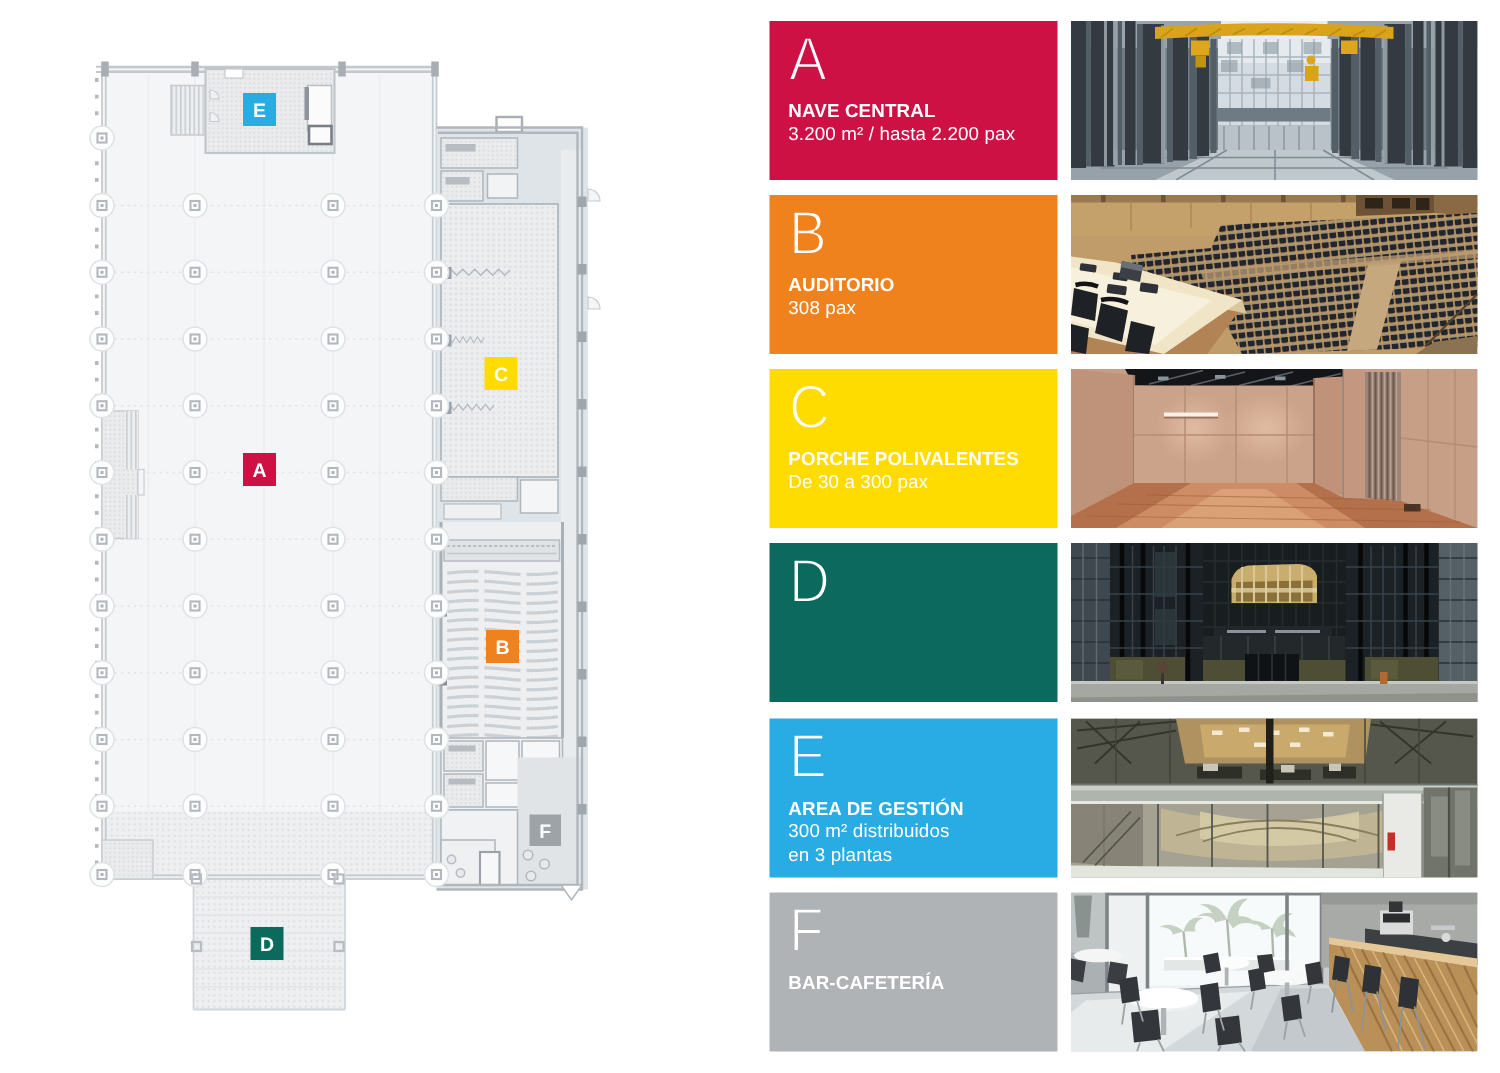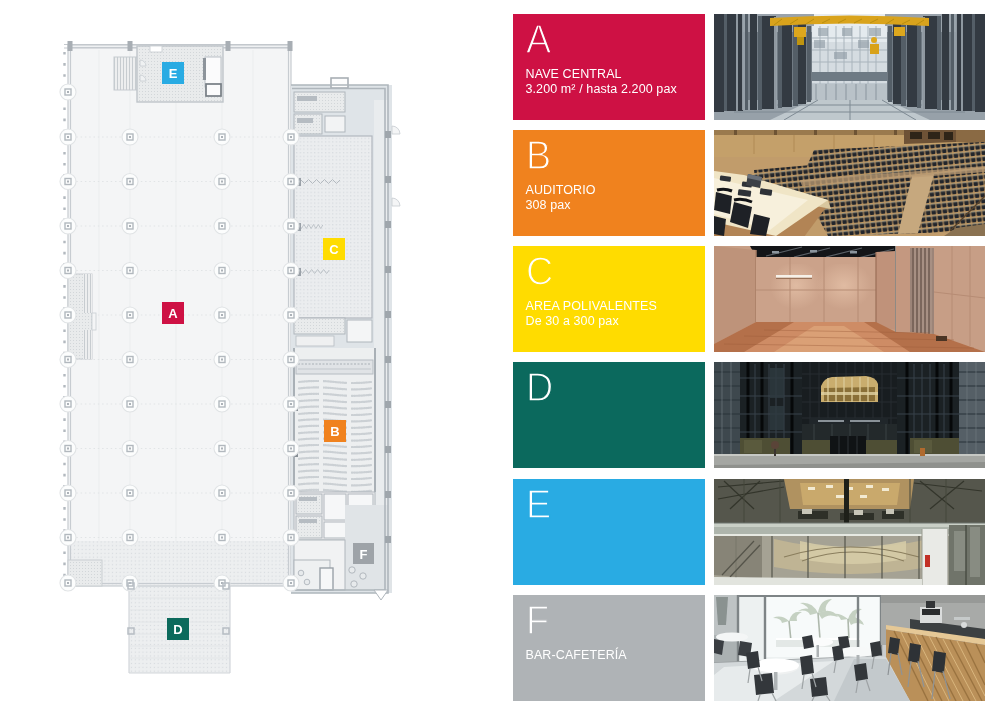--- a/index.html
+++ b/index.html
@@ -1,21 +1,21 @@
 <!DOCTYPE html>
 <html><head>
 <meta charset="utf-8">
 <style>
   html,body{margin:0;padding:0;}
   body{width:1000px;height:715px;background:#ffffff;position:relative;overflow:hidden;
        font-family:"Liberation Sans",sans-serif;}
   .box{position:absolute;left:513px;width:192px;height:106px;color:#fff;}
   .box .ltr{position:absolute;left:13px;top:5px;font-size:41px;font-weight:400;line-height:1;transform:scale(0.92,1);transform-origin:left top;}
   .box .txt{position:absolute;left:12.5px;top:52.5px;font-size:12.5px;line-height:15.5px;letter-spacing:0.1px;}
-  .box .txt b{font-weight:400;}
+  .box .txt b{font-weight:700;}
   .photo{position:absolute;left:714px;width:271px;height:106px;}
   .mk{font-family:"Liberation Sans",sans-serif;font-size:13px;font-weight:700;fill:#fff;}
 </style>
 </head>
 <body>
 
 <svg id="plan" width="500" height="715" viewBox="0 0 500 715" style="position:absolute;left:0;top:0">
 <defs>
   <pattern id="dots" width="3.6" height="3.6" patternUnits="userSpaceOnUse">
     <rect width="3.6" height="3.6" fill="#EBEDEF"></rect>
@@ -309,27 +309,28 @@
 <div class="box" style="top:14px;background:#CE1144">
   <div class="ltr" style="-webkit-text-stroke:1.3px #CE1144">A</div>
   <div class="txt"><b>NAVE CENTRAL</b><br>3.200 m² / hasta 2.200 pax</div>
 </div>
 <div class="box" style="top:130px;background:#F0821E">
   <div class="ltr" style="-webkit-text-stroke:1.3px #F0821E">B</div>
   <div class="txt"><b>AUDITORIO</b><br>308 pax</div>
 </div>
 <div class="box" style="top:246px;background:#FFDC00">
   <div class="ltr" style="-webkit-text-stroke:1.3px #FFDC00">C</div>
-  <div class="txt"><b>AREA POLIVALENTES</b><br>De 30 a 300 pax</div>
+  <div class="txt"><b>PORCHE POLIVALENTES</b><br>De 30 a 300 pax</div>
 </div>
 <div class="box" style="top:362px;background:#0B695D">
   <div class="ltr" style="-webkit-text-stroke:1.3px #0B695D">D</div>
 </div>
 <div class="box" style="top:479px;background:#29ABE3">
   <div class="ltr" style="-webkit-text-stroke:1.3px #29ABE3">E</div>
+  <div class="txt"><b>AREA DE GESTIÓN</b><br>300 m² distribuidos<br>en 3 plantas</div>
 </div>
 <div class="box" style="top:595px;background:#AFB3B6">
   <div class="ltr" style="-webkit-text-stroke:1.3px #AFB3B6">F</div>
   <div class="txt"><b>BAR-CAFETERÍA</b></div>
 </div>
 
 <svg class="photo" style="top:14px" viewBox="0 0 271 106">
 <rect width="271" height="106" fill="#707A83"></rect>
 
 <path d="M90 0 L180 0 L172 12 L98 12 Z" fill="#E8ECEF"></path>

